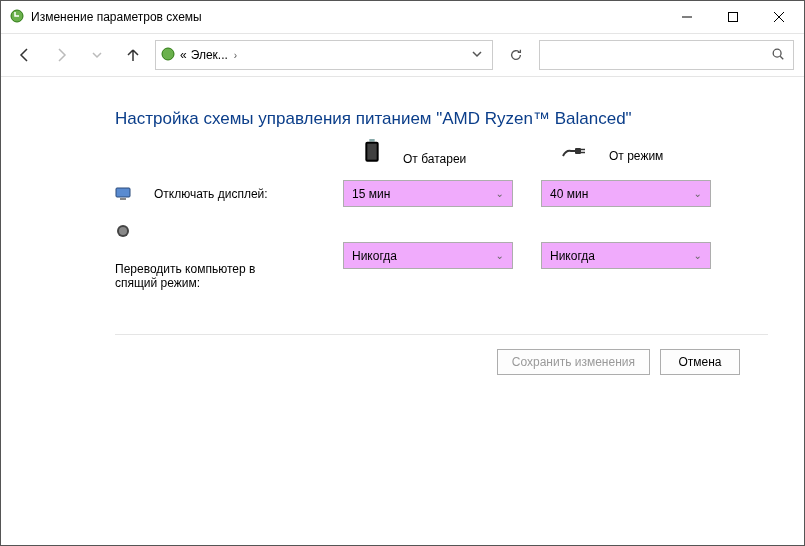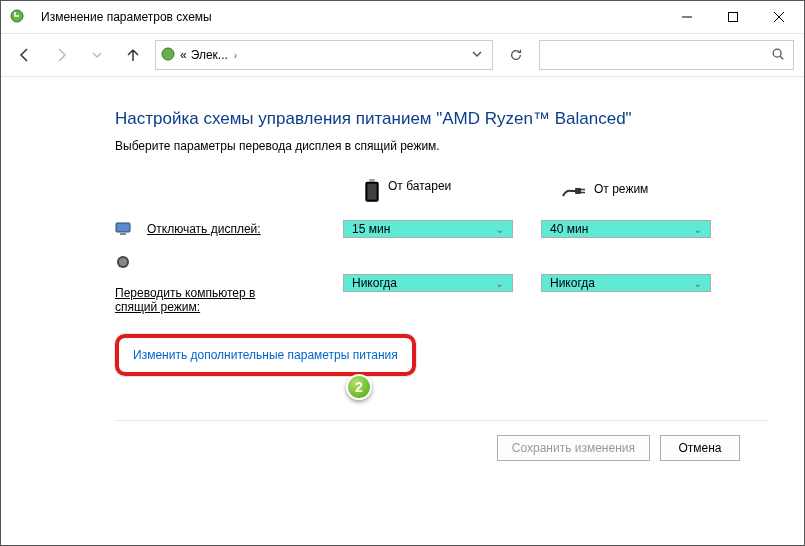--- a/index.html
+++ b/index.html
@@ -1,42 +1,42 @@
 <!DOCTYPE html>
 <html><head>
 <meta charset="utf-8">
 <style>
   * { box-sizing: border-box; margin: 0; padding: 0; }
   body { font-family: "Segoe UI", Tahoma, sans-serif; font-size: 12px; color: #000; background: #fff; }
   .window { width: 805px; height: 546px; border: 1px solid #555; position: relative; background: #fff; }
   .titlebar { height: 32px; display: flex; align-items: center; padding: 0 2px 0 8px; }
   .titlebar .icon { margin-right: 6px; }
-  .titlebar .title { flex: 1; font-size: 12px; margin-left: 10px; }
+  .titlebar .title { flex: 1; font-size: 12px; }
   .win-btns { display: flex; }
   .win-btn { width: 46px; height: 32px; display: flex; align-items: center; justify-content: center; }
   .win-btn svg { width: 10px; height: 10px; }
   .navbar { height: 44px; border-top: 1px solid #e5e5e5; border-bottom: 1px solid #e5e5e5; display: flex; align-items: center; padding: 0 10px; gap: 8px; }
   .nav-arrow { width: 28px; height: 28px; display: flex; align-items: center; justify-content: center; color: #555; }
   .nav-arrow.disabled { color: #bbb; }
   .addrbar { flex: 1; height: 30px; border: 1px solid #ccc; display: flex; align-items: center; padding: 0 4px; gap: 4px; overflow: hidden; max-width: 340px;}
   .addrbar .seg { white-space: nowrap; font-size: 12px; }
   .addrbar .chev { font-size: 10px; color: #555; padding: 0 2px; }
   .addrbar .dd { margin-left: auto; color: #555; padding: 0 6px; }
   .refresh { width: 30px; height: 30px; display: flex; align-items: center; justify-content: center; color: #555; }
   .searchbox { width: 255px; height: 30px; border: 1px solid #ccc; display: flex; align-items: center; padding: 0 8px; }
   .searchbox input { border: none; outline: none; width: 100%; font-size: 12px; background: transparent; }
   .searchbox .sicon { margin-left: auto; color: #555; }
   .content { padding: 32px 36px 0 114px; position: relative; }
   .heading { color: #0b3e8a; font-size: 17px; font-weight: 400; margin-bottom: 10px; }
   .sub { font-size: 12px; margin-bottom: 26px; }
   .grid { display: grid; grid-template-columns: 200px 170px 170px; column-gap: 28px; row-gap: 14px; align-items: center; }
-  .colhead { display: flex; align-items: flex-start; gap: 7px; font-size: 12px; justify-content: flex-start; padding-left: 20px;}
-  .rowlabel { display: flex; align-items: center; gap: 16px; font-size: 12px; text-decoration: underline; }
+  .colhead { display: flex; align-items: flex-end; gap: 22px; font-size: 12px; justify-content: flex-start; padding-left: 20px;}
+  .rowlabel { display: flex; align-items: center; gap: 23px; font-size: 12px; }
   .rowlabel .licon { width: 16px; height: 16px; flex-shrink: 0; }
-  .select { width: 170px; height: 18px; border: 1px solid #adadad; background: #5eead4; display: flex; align-items: center; padding: 0 8px; font-size: 12px; position: relative; }
+  .select { width: 170px; height: 27px; border: 1px solid #adadad; background: #f0abfc; display: flex; align-items: center; padding: 0 8px; font-size: 12px; position: relative; }
   .select .caret { margin-left: auto; font-size: 10px; color: #666; }
   .linkbox { margin-top: 20px; border: 4px solid #e11b1b; border-radius: 10px; padding: 10px 14px; display: inline-block; position: relative; box-shadow: 0 0 0 1px rgba(0,0,0,0.1);}
   .linkbox a { color: #0066cc; font-size: 12px; text-decoration: none; }
   .badge { position: absolute; right: 40px; bottom: -28px; width: 26px; height: 26px; border-radius: 50%; background: radial-gradient(circle at 35% 30%, #b4e06b, #4aa80a); border: 2px solid #fff; box-shadow: 0 2px 4px rgba(0,0,0,.4); color: #fff; font-weight: bold; font-size: 14px; display: flex; align-items: center; justify-content: center; }
   .divider { border-top: 1px solid #e5e5e5; margin-top: 44px; }
   .btnrow { display: flex; gap: 10px; justify-content: flex-end; padding: 14px 28px 0 0; }
   .btn { min-width: 120px; height: 24px; border: 1px solid #adadad; background: #fdfdfd; font-size: 12px; padding: 12px 14px; display: flex; align-items: center; justify-content: center; }
   .btn.disabled { color: #9a9a9a; }
 </style>
 </head>
@@ -115,21 +115,20 @@
       <input type="text" placeholder="" style="">
       <span class="sicon"><svg width="14" height="14" viewBox="0 0 16 16">
             <circle cx="7" cy="7" r="4.5" fill="none" stroke="#555" stroke-width="1.5"></circle>
             <line x1="10.5" y1="10.5" x2="14" y2="14" stroke="#555" stroke-width="1.5"></line>
           </svg></span>
     </div>
   </div>
 
   <div class="content">
     <div class="heading">Настройка схемы управления питанием "AMD Ryzen™ Balanced"</div>
-    <div class="sub">Выберите параметры перевода дисплея в спящий режим.</div>
 
     <div class="grid">
       <div></div>
       <div class="colhead">
         <span><svg width="18" height="24" viewBox="0 0 12 18">
               <rect x="4" y="0" width="4" height="2" fill="#8aa"></rect>
               <rect class="body" x="1" y="2" width="10" height="15" rx="1.5"></rect>
               <rect x="2.5" y="3.5" width="7" height="12" fill="rgba(255,255,255,.25)"></rect>
             </svg></span>
         <span>От батареи</span>
@@ -170,24 +169,20 @@
       <div class="select">
         <span>Никогда</span>
         <span class="caret">⌄</span>
       </div>
       <div class="select">
         <span>Никогда</span>
         <span class="caret">⌄</span>
       </div>
     </div>
 
-    <div class="linkbox">
-      <a href="#">Изменить дополнительные параметры питания</a>
-      <div class="badge">2</div>
-    </div>
 
     <div class="divider"></div>
 
     <div class="btnrow">
       <div class="btn disabled">Сохранить изменения</div>
       <div class="btn" style="min-width:80px;">Отмена</div>
     </div>
   </div>
 </div>
 

